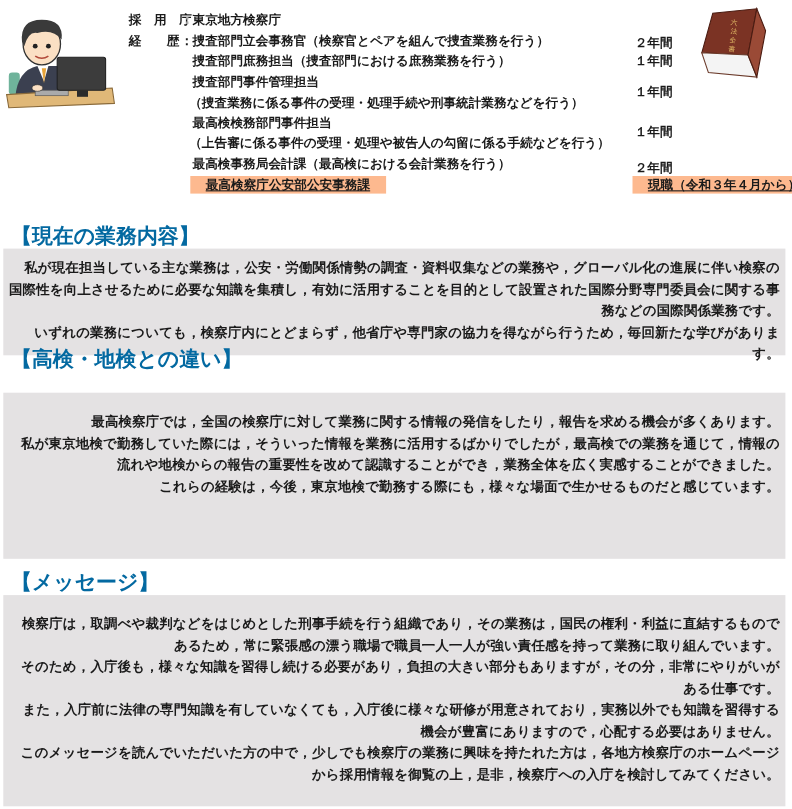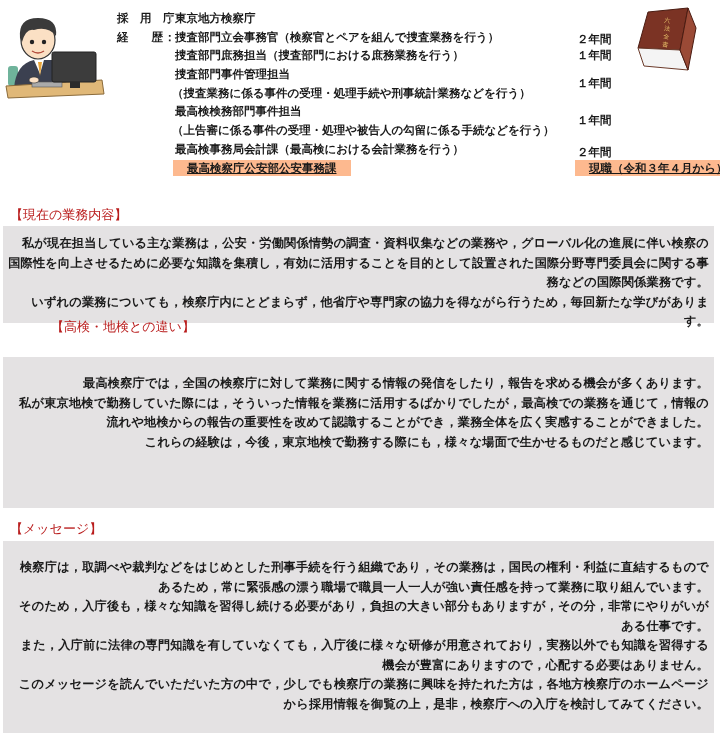--- a/index.html
+++ b/index.html
@@ -16,21 +16,21 @@
     .row { position: absolute; white-space: nowrap; line-height: 16px; }
     .lbl { position: absolute; left: 117px; }
     .lbl-sep { position: absolute; left: 164px; }
     .val { position: absolute; left: 175px; }
     .dur { position: absolute; left: 577px; }
     .highlight { background: #fdb98f; text-decoration: underline; padding: 0 14px; }
     .current-dur { width: 136px; }
 
     .section-title {
       position: absolute; left: 10px;
-      color: #b91c1c; font-weight: normal; font-size: 13px; line-height: 16px;
+      color: #0369a1; font-weight: bold; font-size: 19px; line-height: 16px;
     }
     .section-box {
       position: absolute; left: 3px; width: 711px;
       background: #e4e2e3;
     }
     .para {
       position: absolute; left: 3px; width: 706px;
       font-size: 12.2px; font-weight: bold; line-height: 19.5px;
       letter-spacing: 0.2px;
       text-align: right;
@@ -122,21 +122,21 @@
   </div>
 </div>
 
 <div class="section-title" style="top:207px;">【現在の業務内容】</div>
 <div class="section-box" style="top:226px;height:97px;"></div>
 <div class="para" style="top:234px;">
   <p>私が現在担当している主な業務は，公安・労働関係情勢の調査・資料収集などの業務や，グローバル化の進展に伴い検察の国際性を向上させるために必要な知識を集積し，有効に活用することを目的として設置された国際分野専門委員会に関する事務などの国際関係業務です。</p>
   <p>いずれの業務についても，検察庁内にとどまらず，他省庁や専門家の協力を得ながら行うため，毎回新たな学びがあります。</p>
 </div>
 
-<div class="section-title" style="top:319px;margin-left:41px;">【高検・地検との違い】</div>
+<div class="section-title" style="top:319px;">【高検・地検との違い】</div>
 <div class="section-box" style="top:357px;height:151px;"></div>
 <div class="para" style="top:374px;">
   <p>最高検察庁では，全国の検察庁に対して業務に関する情報の発信をしたり，報告を求める機会が多くあります。</p>
   <p>私が東京地検で勤務していた際には，そういった情報を業務に活用するばかりでしたが，最高検での業務を通じて，情報の流れや地検からの報告の重要性を改めて認識することができ，業務全体を広く実感することができました。</p>
   <p>これらの経験は，今後，東京地検で勤務する際にも，様々な場面で生かせるものだと感じています。</p>
 </div>
 
 <div class="section-title" style="top:521px;">【メッセージ】</div>
 <div class="section-box" style="top:541px;height:192px;"></div>
 <div class="para" style="top:558px;">

